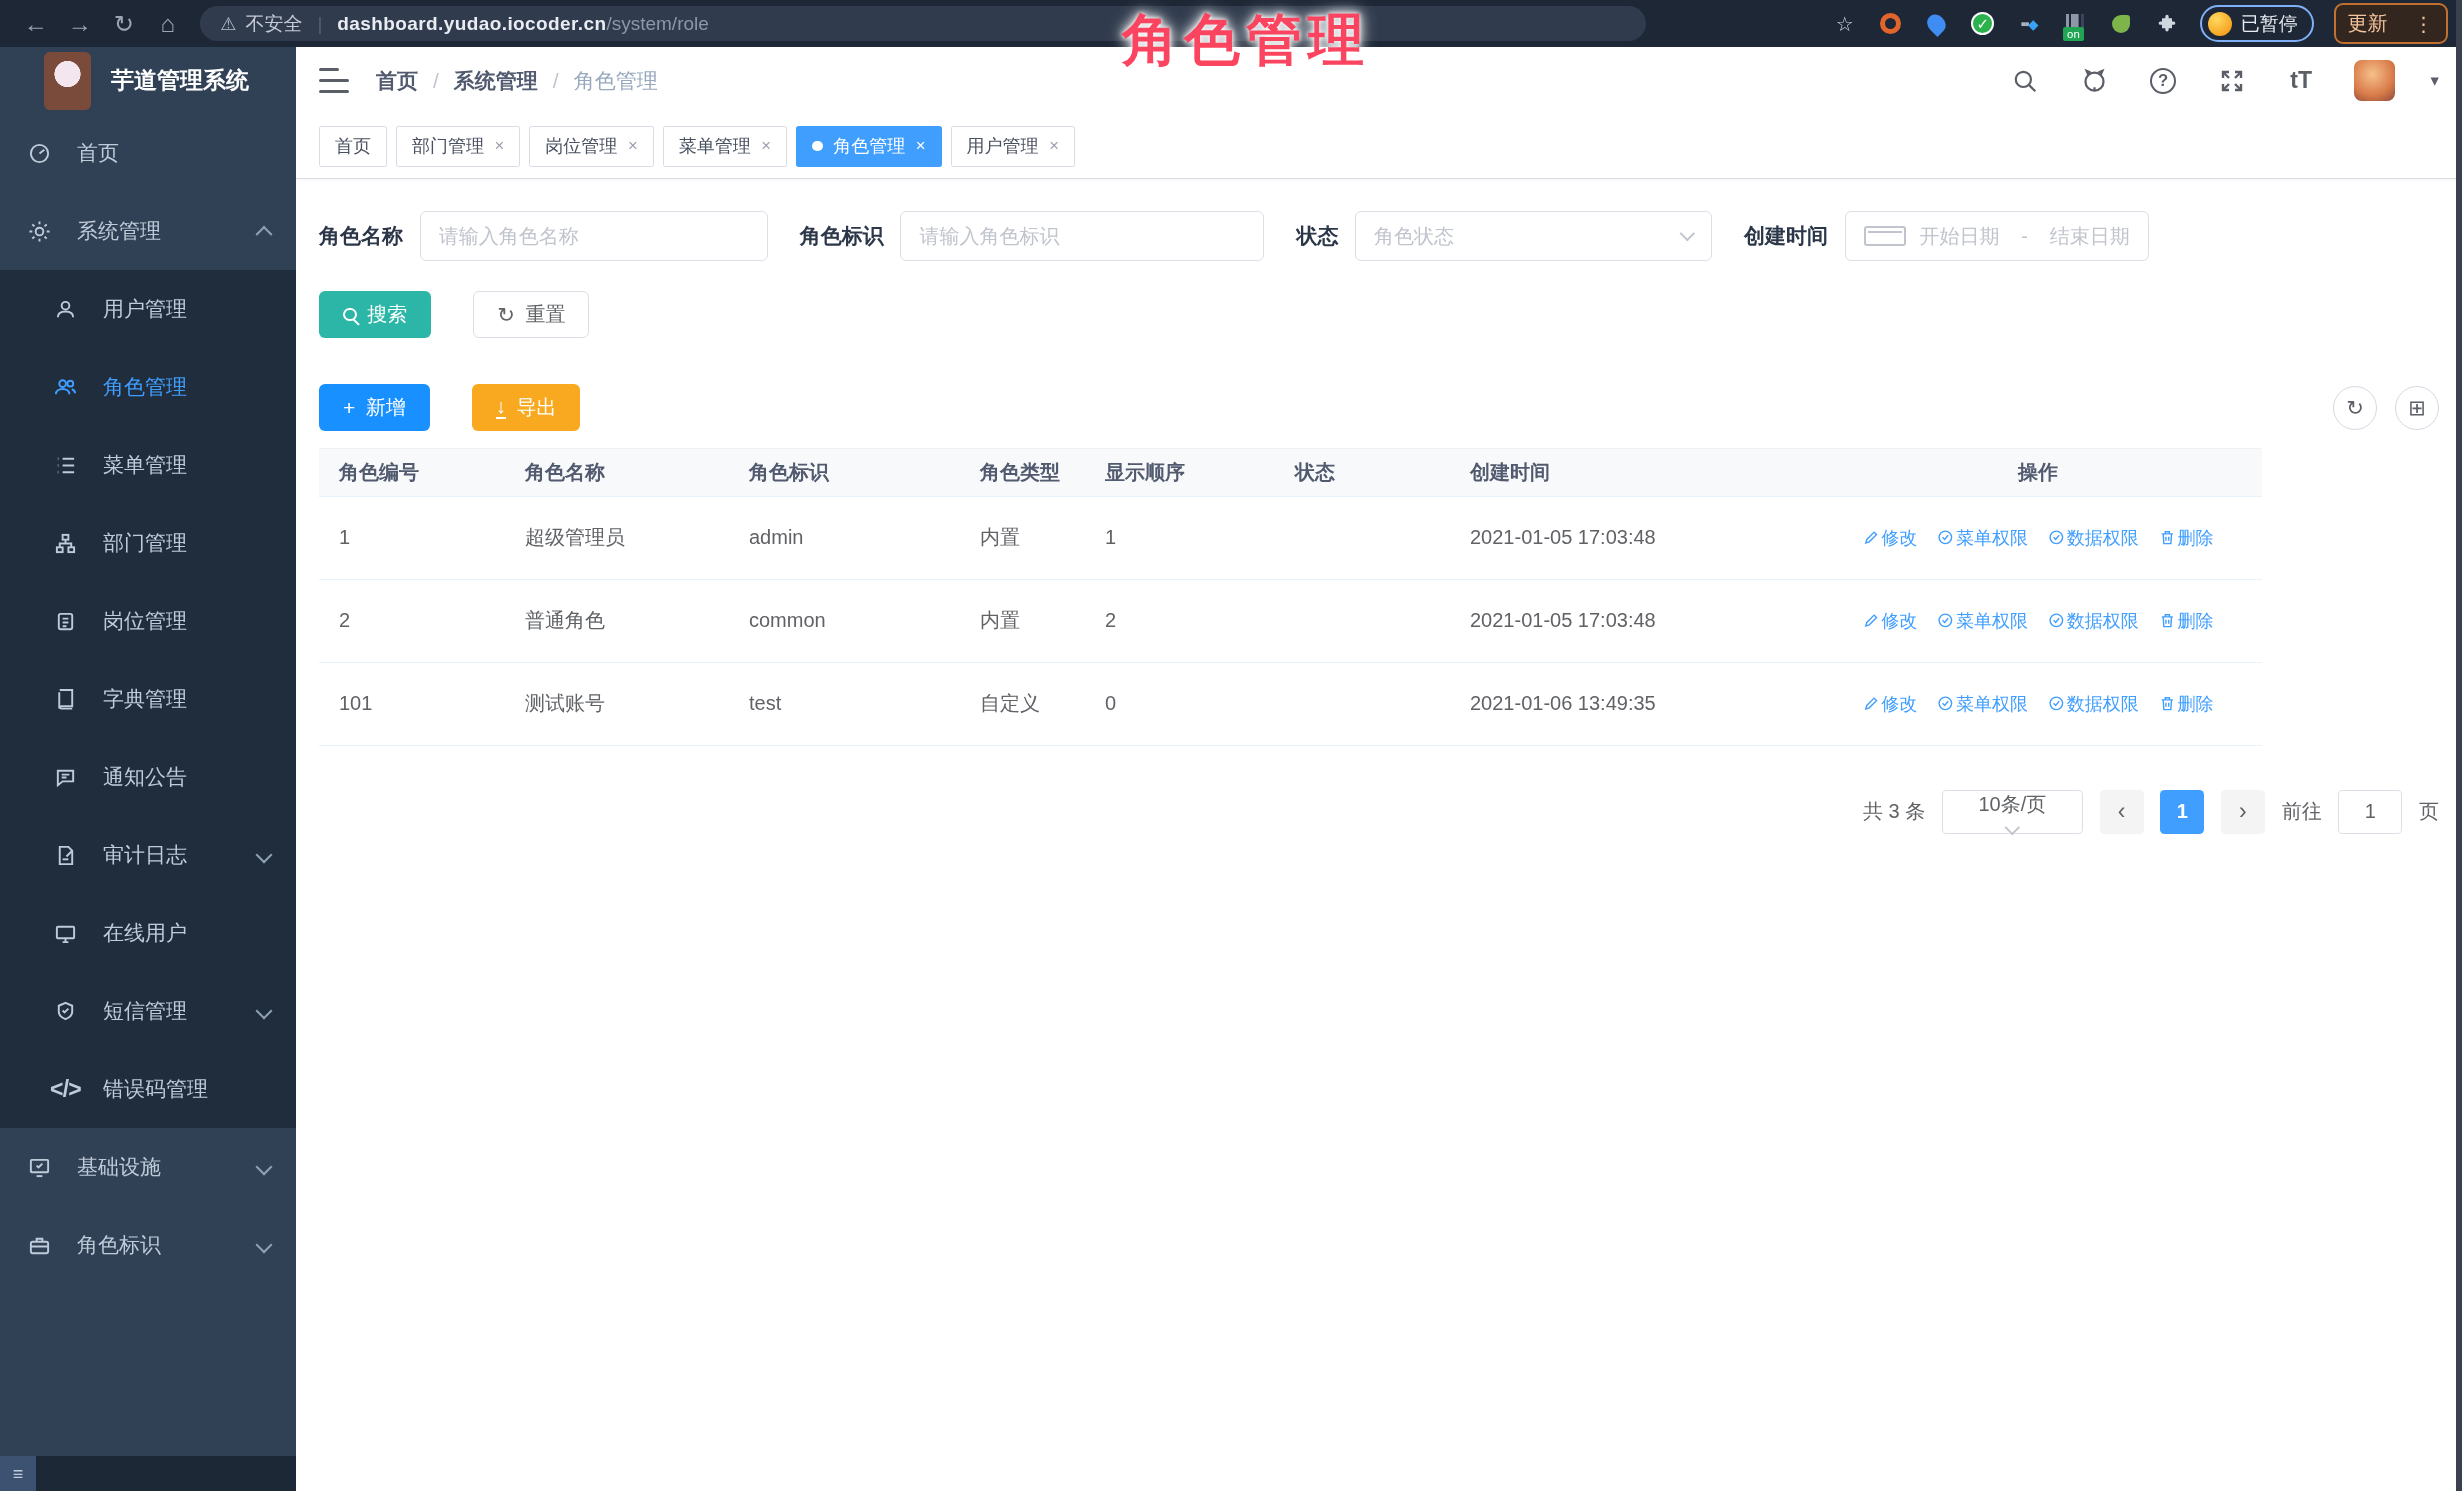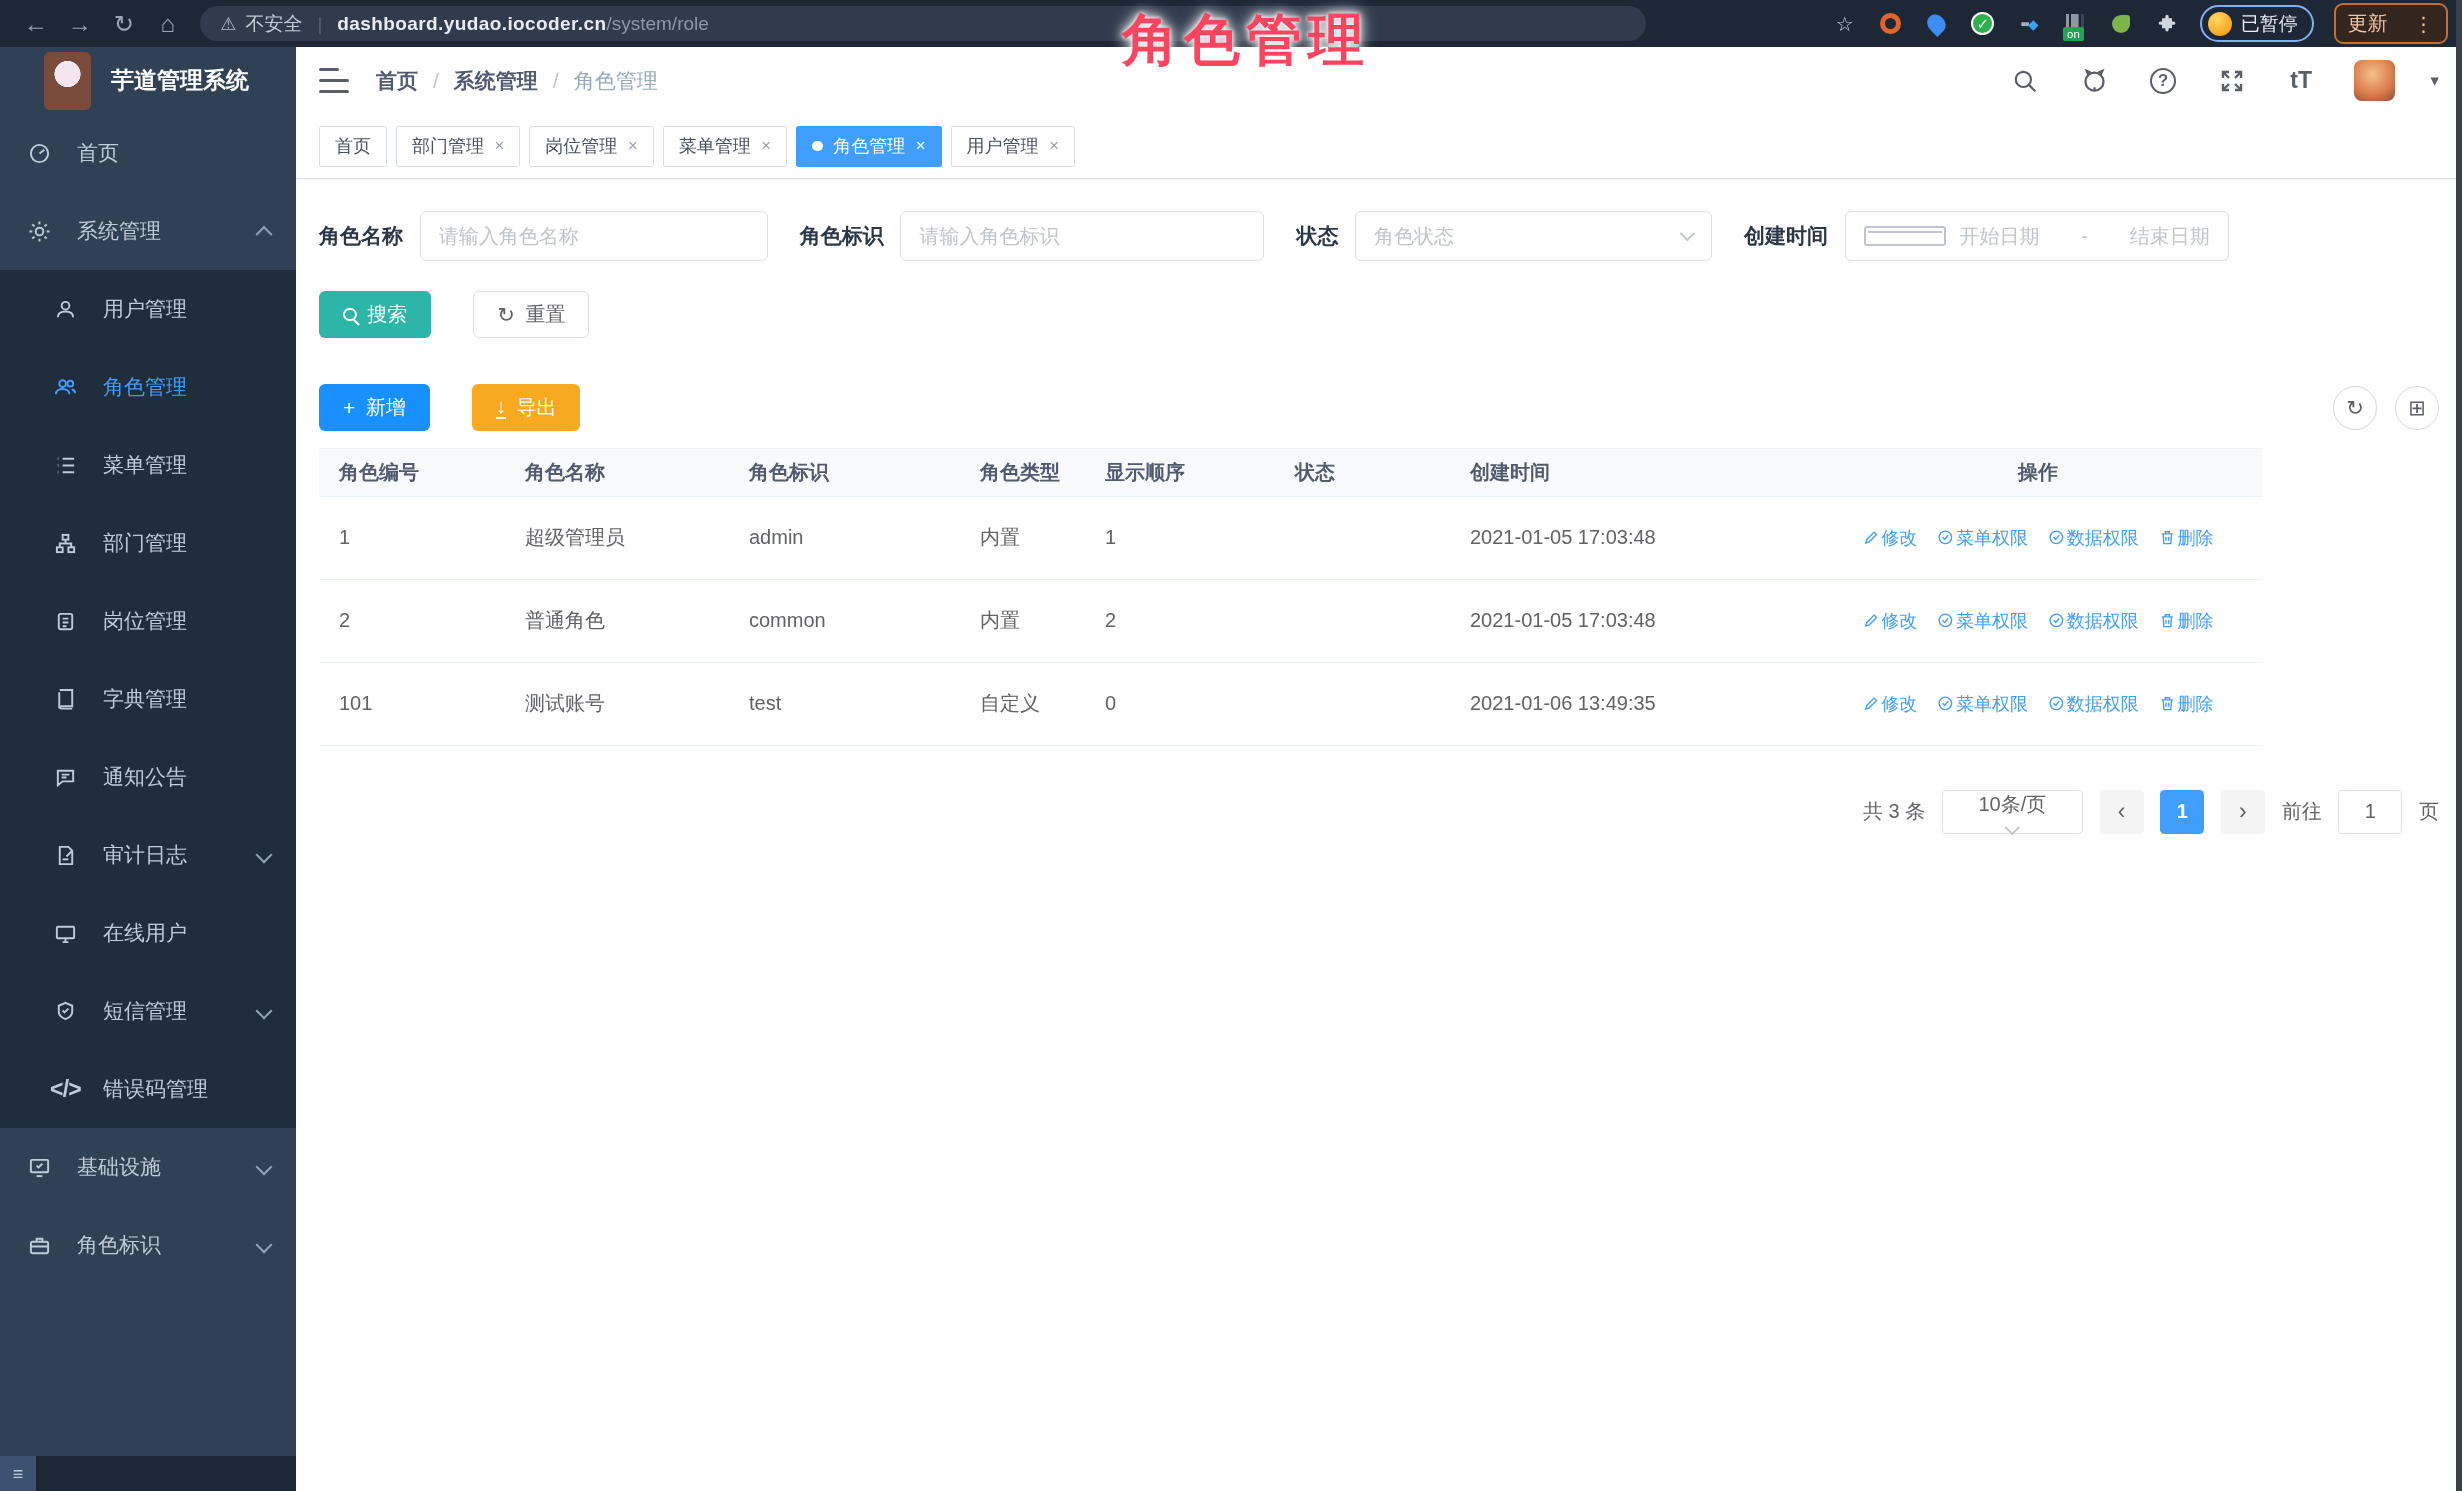--- a/index.html
+++ b/index.html
@@ -111,21 +111,21 @@
   .filter-row { display:flex; align-items:center; }
   .f-label { font-size:21px; font-weight:bold; color:#2b3648; margin-right:16.7px; white-space:nowrap; }
   .f-input { height:50px; border:0.8px solid #dcdfe6; border-radius:6px; display:flex; align-items:center;
     padding:0 18px; color:#c0c4cc; font-size:20px; background:#fff; margin-right:32px;justify-content:center; }
   .f-input input { border:none; outline:none; width:100%; font-size:20px; color:#606266; font-family:inherit; }
   .f-input input::placeholder { color:#c0c4cc; }
   .w-name { width:348px; } .w-key { width:364px; }
   .f-select { width:357px; justify-content:space-between; cursor:pointer; }
   .sel-chev { width:10.6px; height:10.6px; border-right:2.3px solid #c0c4cc; border-bottom:2.3px solid #c0c4cc;
     transform:rotate(45deg); margin-top:-4.6px; }
-  .f-date { width:384px; margin-right:0; gap:6px; cursor:pointer; }
+  .f-date { width:304px; margin-right:0; gap:6px; cursor:pointer; }
   .cal-icon { width:21px; height:20px; border:2.3px solid #c0c4cc; border-radius:3px; position:relative; flex:none; margin-right:7.6px; }
   .cal-icon::before { content:""; position:absolute; top:3px; left:2.3px; right:2.3px; height:2.3px; background:#c0c4cc; }
   .f-date span { flex:1; text-align:center; white-space:nowrap; }
   .btn-row { display:flex; align-items:center; gap:42px; margin-top:30px; }
   .btn { height:47px; border-radius:6px; display:inline-flex; align-items:center; justify-content:center;
     gap:10.6px; padding:0 23px; font-size:20px; cursor:pointer; border:0.8px solid transparent; white-space:nowrap; }
   .btn-search { background:#2bb6a7; color:#fff; }
   .btn-reset { background:#fff; color:#606266; border-color:#dcdfe6; }
   .btn-add { background:#1890ff; color:#fff; }
   .btn-export { background:#f9a920; color:#fff; }

